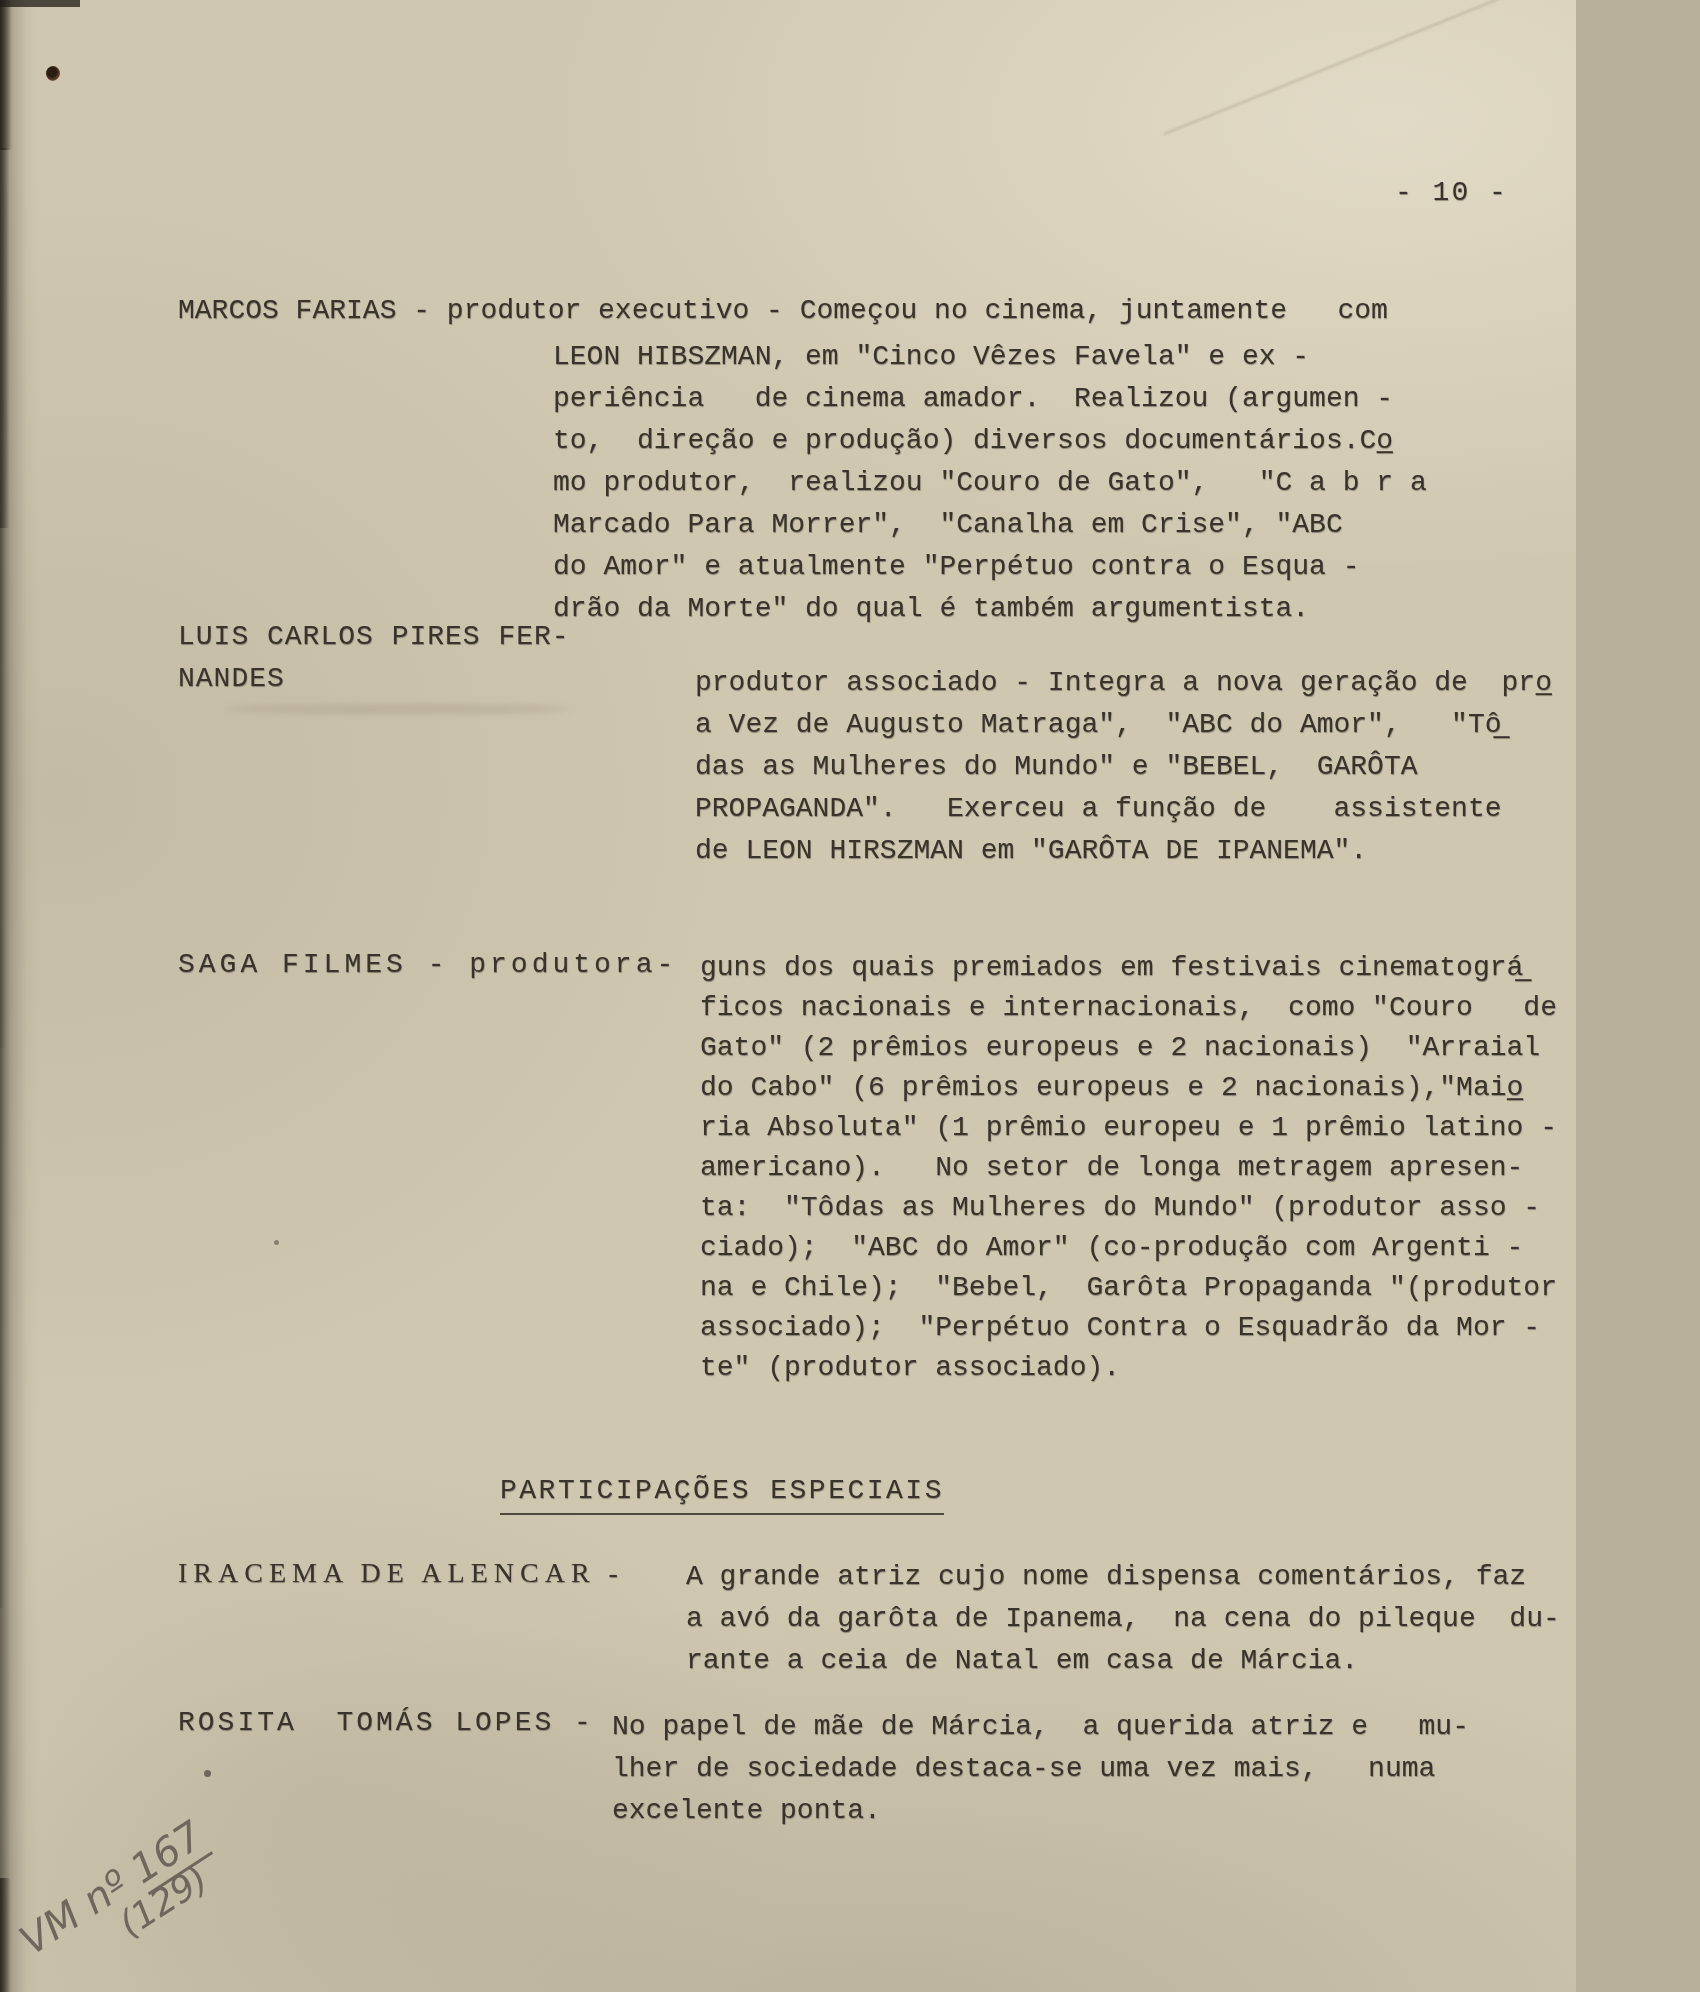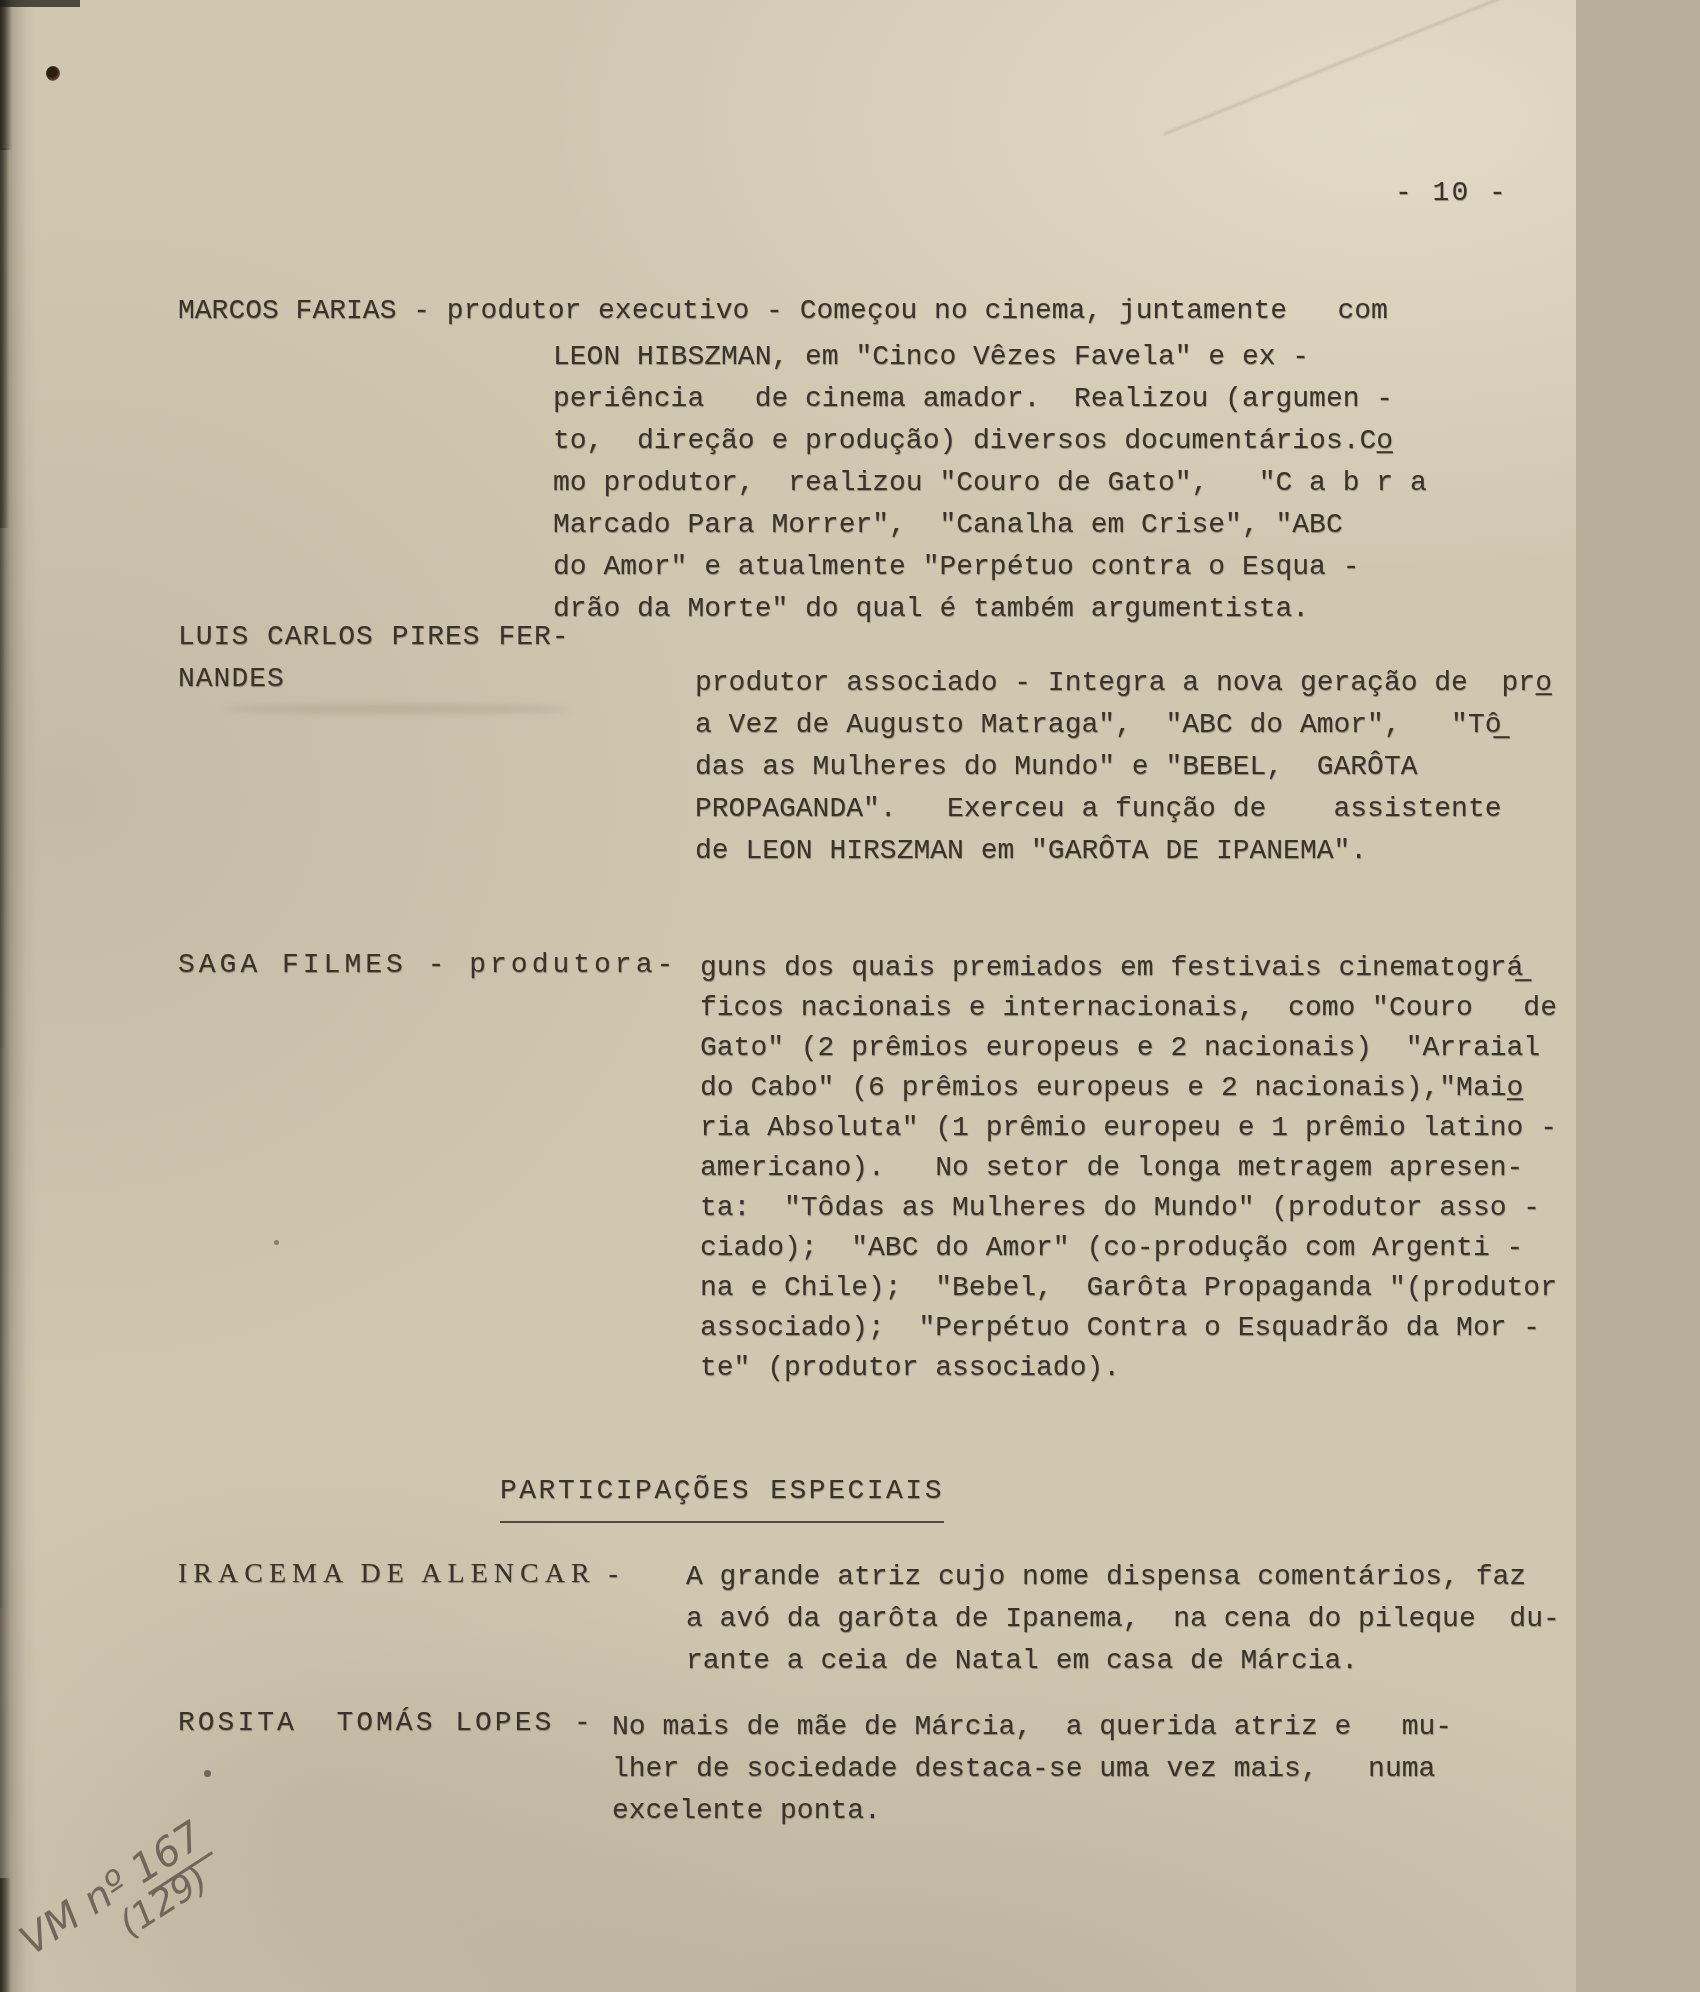--- a/index.html
+++ b/index.html
@@ -19,21 +19,21 @@
     text-shadow:0.5px 0.7px 0.9px rgba(58,51,43,.45);}
   .tcol{position:absolute;}
   .tcol>div{white-space:pre;font-size:28px;line-height:42px;
     text-shadow:0.5px 0.7px 0.9px rgba(58,51,43,.45);}
   .tcol.tight>div{line-height:40px;}
   .lbl{letter-spacing:1px;}
   .ls3{letter-spacing:3px;}
   .ls4{letter-spacing:4px;}
   .ls6{letter-spacing:6px;font-family:Liberation Serif, serif;}
   .pageno{letter-spacing:2px;}
-  .heading{letter-spacing:2.5px;border-bottom:2.5px solid rgba(58,51,43,.85);padding-bottom:13px;}
+  .heading{letter-spacing:2.5px;border-bottom:2.5px solid rgba(58,51,43,.85);padding-bottom:5px;}
   .handwriting{position:absolute;transform:rotate(-33deg);transform-origin:left top;
     font-family:"DejaVu Sans",sans-serif;font-style:italic;color:#6f675c;font-size:40px;line-height:44px;}
   .hw-num{border-bottom:3px solid #6f675c;padding-bottom:1px;}
   .hw-line2{margin-left:92px;margin-top:-4px;font-size:36px;}
   .edge-base{position:absolute;left:0;top:0;width:26px;height:100%;
     background:linear-gradient(90deg,rgba(40,35,28,.50),rgba(40,35,28,.14) 10px,rgba(40,35,28,0) 26px);}
   .seg{position:absolute;left:0;}
   .seg1{top:0;width:12px;height:150px;background:linear-gradient(90deg,#221d17,rgba(34,29,23,0));opacity:.9;}
   .seg2{top:148px;width:9px;height:380px;background:linear-gradient(90deg,#2a241d,rgba(42,36,29,0));opacity:.75;}
   .seg3{top:528px;width:5px;height:520px;background:linear-gradient(90deg,#3a332a,rgba(58,51,42,0));opacity:.45;}
@@ -109,21 +109,21 @@
 
   <div class="tline lbl ls6" style="left:178px;top:1556px">IRACEMA DE ALENCAR -</div>
   <div class="tcol" style="left:686px;top:1556px">
       <div>A grande atriz cujo nome dispensa comentários, faz</div>
       <div>a avó da garôta de Ipanema,  na cena do pileque  du-</div>
       <div>rante a ceia de Natal em casa de Márcia.</div>
     </div>
 
   <div class="tline lbl ls3" style="left:178px;top:1706px">ROSITA  TOMÁS LOPES -</div>
   <div class="tcol" style="left:612px;top:1706px">
-      <div>No mais de mãe de Márcia,  a querida atriz e   mu-</div>
+      <div>No papel de mãe de Márcia,  a querida atriz e   mu-</div>
       <div>lher de sociedade destaca-se uma vez mais,   numa</div>
       <div>excelente ponta.</div>
     </div>
 
   <div class="handwriting" style="left:12px;top:1926px">
     <div class="hw-line1"><span>VM nº</span> <span class="hw-num">167</span></div>
     <div class="hw-line2">(129)</div>
   </div>
 
 </div>

